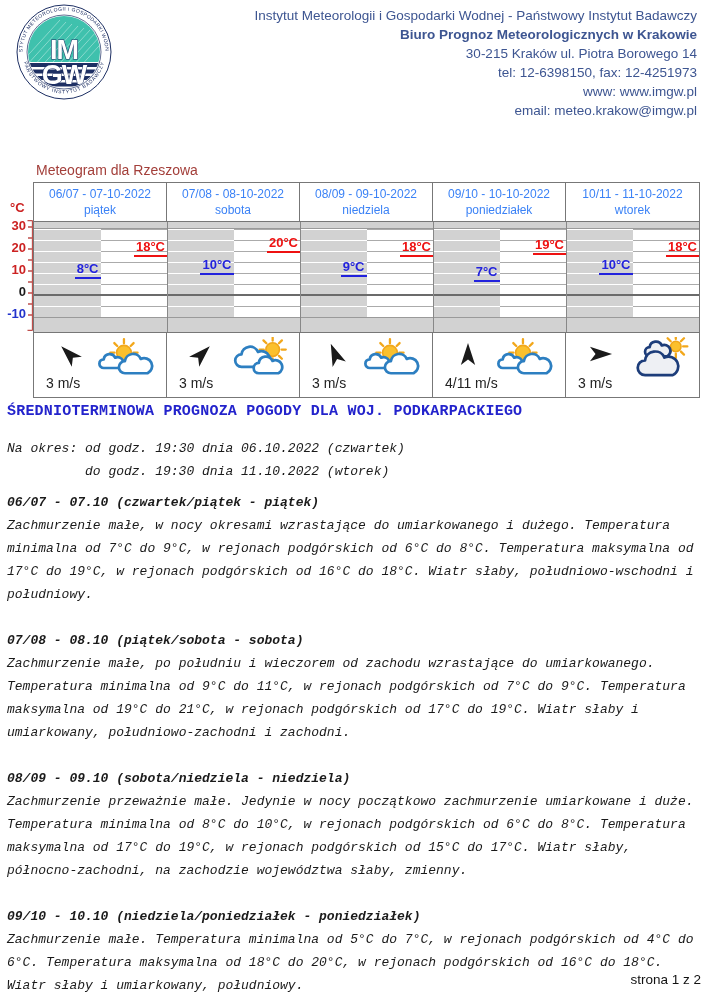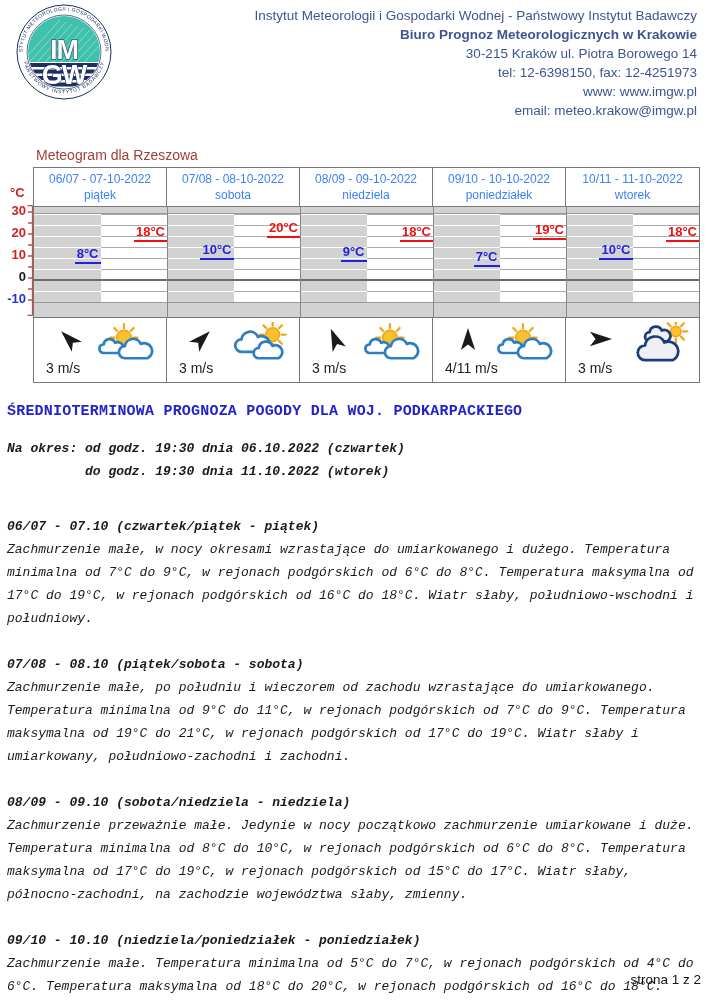--- a/index.html
+++ b/index.html
@@ -6,21 +6,21 @@
   body{
     width:723px;height:1000px;position:relative;background:#ffffff;
     font-family:"Liberation Sans",sans-serif;overflow:hidden;
   }
   
   .logo{position:absolute;left:14px;top:2px;width:100px;height:100px;}
   .contact{position:absolute;top:6px;right:26px;text-align:right;
     font-size:13.5px;line-height:19px;color:#3d5591;}
   .contact .org2{font-weight:bold;}
   
-  .meteogram{position:absolute;left:0;top:145px;width:723px;height:240px;}
+  .meteogram{position:absolute;left:0;top:160px;width:723px;height:240px;}
   .m-title{position:absolute;left:36px;top:2px;font-size:14px;color:#a33f3a;}
   .m-table{position:absolute;left:33px;top:22px;width:665px;border:1px solid #777;background:#fff;}
   .m-header-row{display:flex;height:38px;border-bottom:1px solid #777;}
   .day-header{width:133px;box-sizing:border-box;border-right:1px solid #777;
     text-align:center;padding-top:3px;font-size:12px;color:#3b82f6;line-height:16px;}
   .day-header:last-child{border-right:none;}
   .m-grid{position:relative;height:110px;border-bottom:1px solid #777;overflow:hidden;}
   .half{position:absolute;top:0;height:110px;width:66.5px;}
   .half.night{background-color:#d2d2d2;
     background-image:repeating-linear-gradient(to bottom,#ffffff 0 1px,#d2d2d2 1px 11px);
@@ -54,21 +54,21 @@
   .tick-label.zero{color:#1a1a1a;}
   .tick-label.neg{color:#2233cc;}
   .axis-bracket{position:absolute;left:26px;top:60px;width:8px;height:111px;}
   .axis-bracket path{stroke:#bf4f4c;stroke-width:1.3;fill:none;}
   
   .forecast{position:absolute;left:7px;top:400px;width:689px;
     font-family:"Liberation Mono","DejaVu Sans Mono",monospace;
     font-style:italic;font-size:13px;line-height:23px;color:#1a1a1a;}
   .f-title{font-style:normal;font-weight:bold;font-size:15px;color:#2323cc;
     letter-spacing:.2px;margin-bottom:14px;white-space:nowrap;}
-  .f-period{font-weight:bold;margin-bottom:32px;}
+  .f-period{font-weight:normal;margin-bottom:8px;}
   .f-period .p2{padding-left:10ch;}
   .f-section{margin-bottom:23px;font-style:italic;}
   .f-heading{font-weight:bold;}
   
   .page-footer{position:absolute;right:22px;top:972px;font-size:13.5px;color:#111;}
 </style>
 </head>
 <body>
 
 <svg class="logo" viewBox="-50 -50 100 100">

